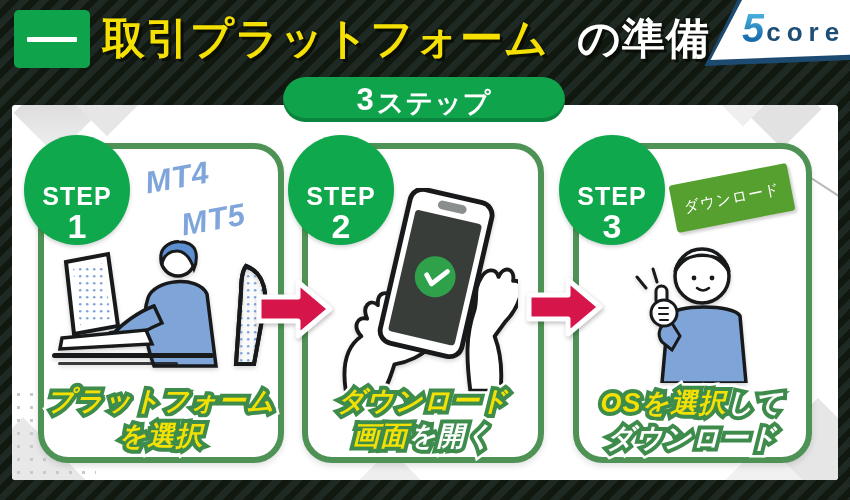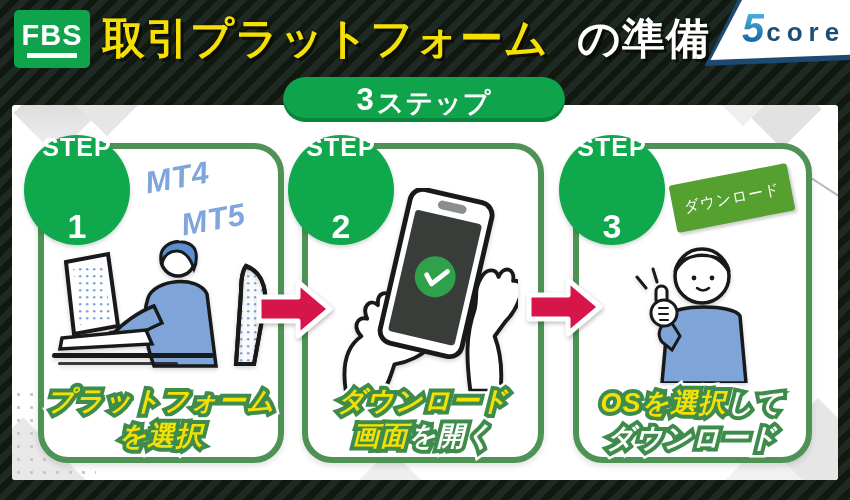--- a/index.html
+++ b/index.html
@@ -51,21 +51,21 @@
     background-image:radial-gradient(#c9c9c9 1.6px,transparent 1.8px);background-size:13px 13px;}
   .line-tr{right:-6px;top:72px;width:66px;height:2px;background:#b9b9b9;transform:rotate(33deg);}
   
   .card{position:absolute;top:143px;height:320px;background:#fff;border:6px solid #4E9355;
     border-radius:30px;z-index:2;box-shadow:0 3px 6px rgba(0,0,0,.12);box-sizing:border-box;}
   #card-1{left:38px;width:246px;}
   #card-2{left:302px;width:242px;}
   #card-3{left:573px;width:239px;}
   .step-badge{position:absolute;top:135px;width:106px;height:110px;border-radius:50%;
     background:#0FA84D;z-index:4;display:flex;flex-direction:column;align-items:center;
-    justify-content:space-between;color:#fff;box-shadow:0 2px 4px rgba(0,0,0,.18);}
+    justify-content:flex-end;color:#fff;box-shadow:0 2px 4px rgba(0,0,0,.18);}
   #badge-1{left:24px;} #badge-2{left:288px;} #badge-3{left:559px;}
   .step-badge .sb-label{font-size:25px;font-weight:800;letter-spacing:1px;line-height:1;}
   .step-badge .sb-num{font-size:34px;font-weight:800;line-height:1.05;}
   
   .stacked{position:relative;}
   .stacked .lay{position:absolute;left:0;top:0;white-space:nowrap;}
   .stacked .lay:last-child{position:relative;}
   .mt-label{z-index:5;font-size:31px;font-weight:900;font-style:italic;letter-spacing:1px;}
   .mt-label .lay.st-w{-webkit-text-stroke:9px #fff;color:#fff;
     text-shadow:3px 0 0 #fff,-3px 0 0 #fff,0 3px 0 #fff,0 -3px 0 #fff,2px 2px 0 #fff,-2px -2px 0 #fff,2px -2px 0 #fff,-2px 2px 0 #fff;}
@@ -101,21 +101,20 @@
     display:flex;align-items:center;justify-content:center;
     box-shadow:2px 3px 3px rgba(0,0,0,.18);}
   .dl-button span{color:#fff;font-size:15px;letter-spacing:1px;font-weight:500;}
 </style>
 </head>
 <body>
 
 <div id="app">
 
   <div class="fbs-logo">
-    <span class="fbs-text">FBS</span>
     <span class="fbs-bar"></span>
   </div>
   <div class="main-title">
     <span class="t-hl">取引プラットフォーム</span><span class="t-rest">の準備</span>
   </div>
   <div class="score-badge">
     <div class="score-inner"></div>
     <div class="score-content">
       <span class="score-glyph">5</span>
       <span class="score-name">core</span>

